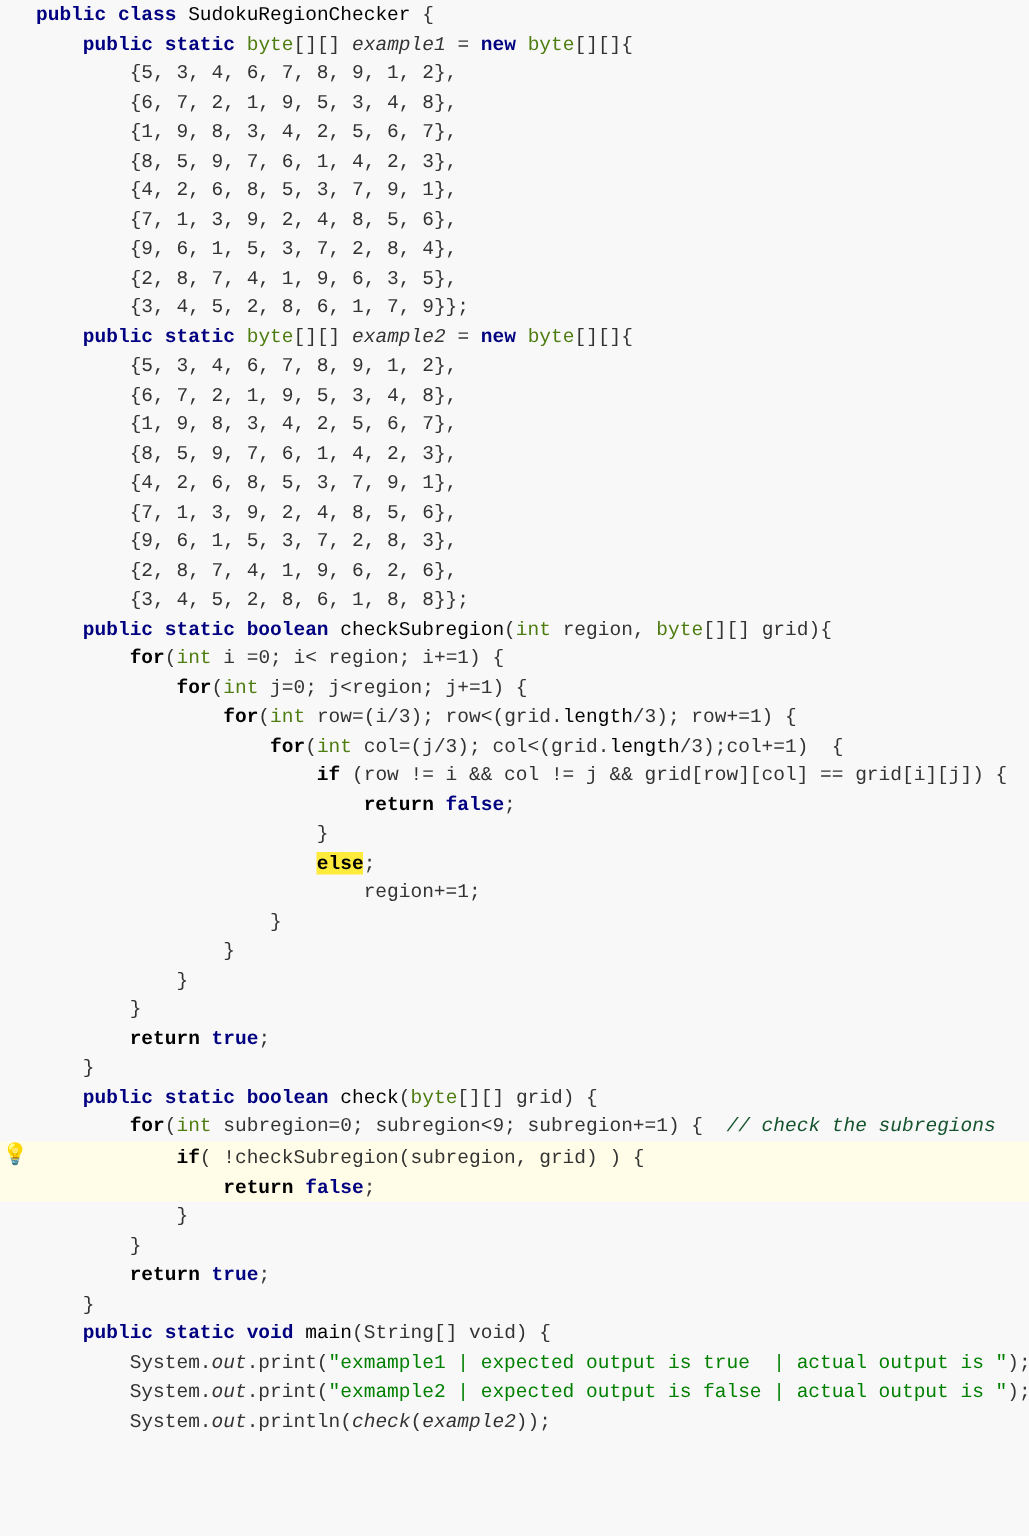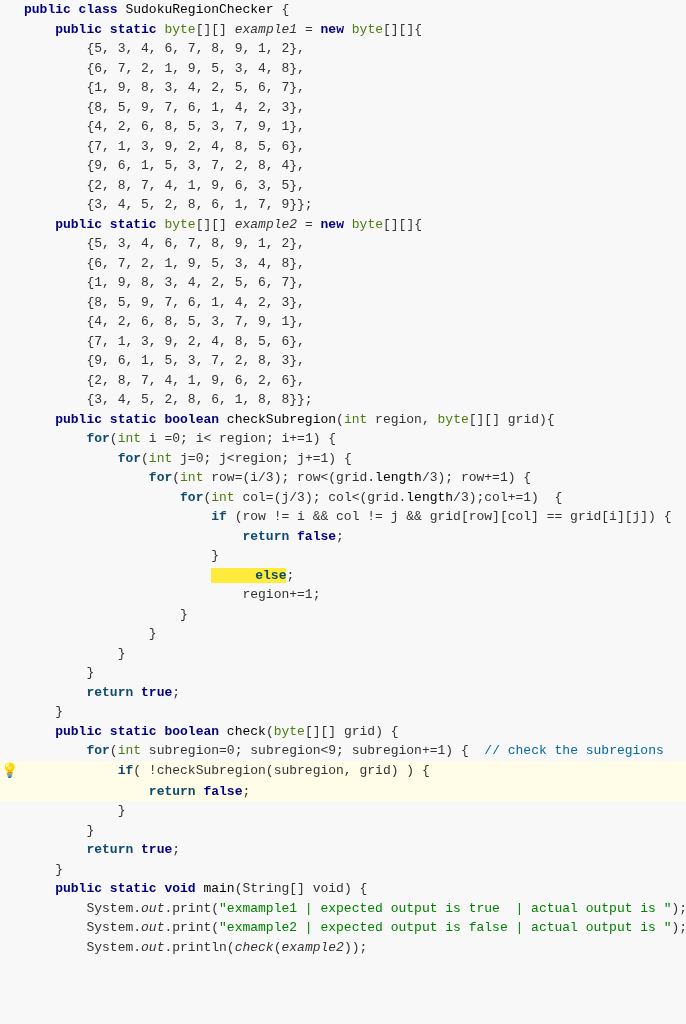--- a/index.html
+++ b/index.html
@@ -21,21 +21,21 @@
 
     .code-editor {
       background: #f8f8f8;
       width: 686px;
       min-height: 1024px;
       position: relative;
     }
 
     .code-line {
       display: flex;
-      align-items: flex-start;
+      align-items: flex-end;
       min-height: 19px;
       position: relative;
     }
 
     .code-line.highlighted {
       background: #fffde7;
     }
 
     .gutter {
       width: 20px;
@@ -53,30 +53,30 @@
     }
 
     .code-content {
       flex: 1;
       white-space: pre;
       padding-left: 4px;
     }
 
     
     .kw { color: #000080; font-weight: bold; } 
-    .kw2 { color: #0c4a6e; font-weight: bold; } 
+    .kw2 { color: #000000; font-weight: bold; } 
     .type { color: #4d7c0f; font-weight: normal; } 
     .classname { color: #000000; } 
     .method { color: #000000; } 
     .italic { font-style: italic; }
     .string { color: #008000; }
-    .comment { color: #0369a1; }
+    .comment { color: #14532d; font-style: italic; }
     .plain { color: #333; }
     .op { color: #333; }
-    .highlight-else { background: #ffeb3b; padding-left: 44px; }
+    .highlight-else { background: #ffeb3b; }
   </style>
 </head>
 <body>
 
 <div class="code-editor">
 
   <div class="code-line">
     <div class="gutter"></div>
     <div class="code-content"><span class="kw">public class</span> <span class="classname">SudokuRegionChecker</span> <span class="plain">{</span></div>
   </div>

